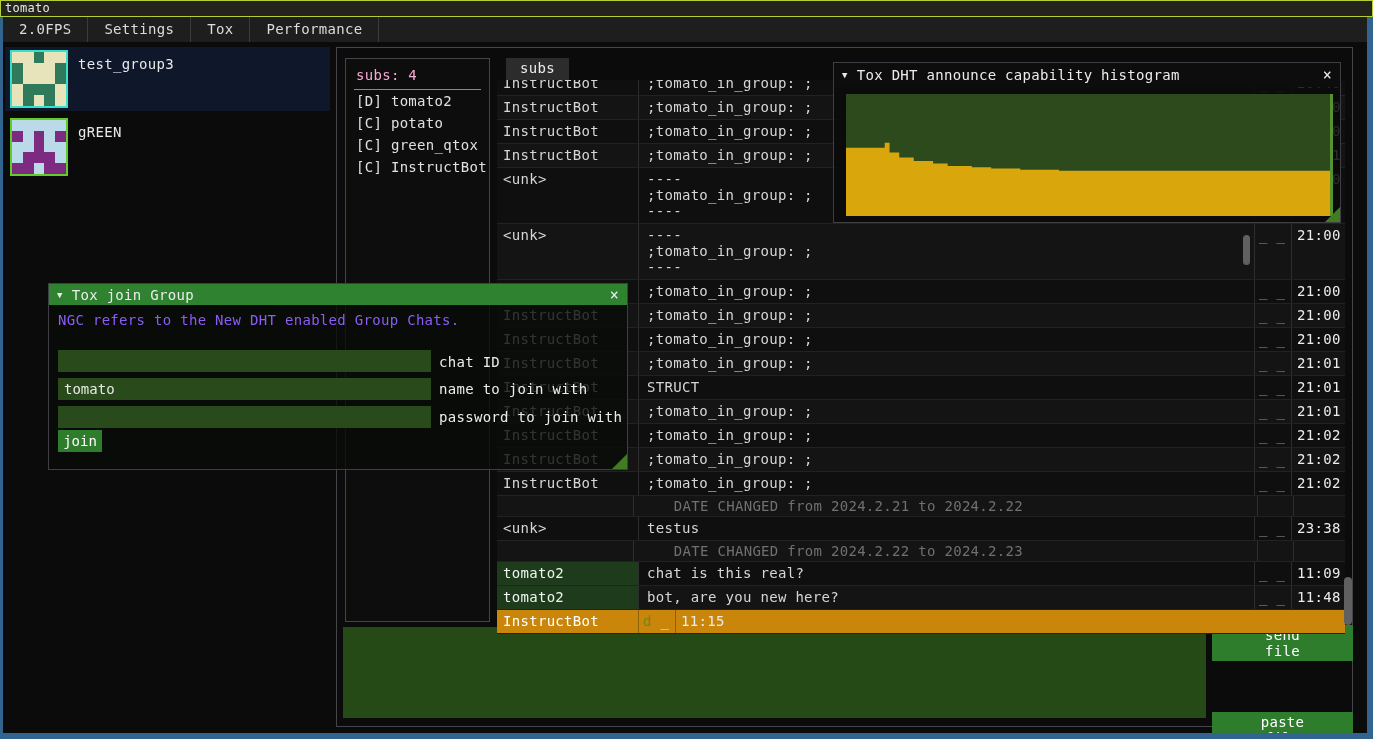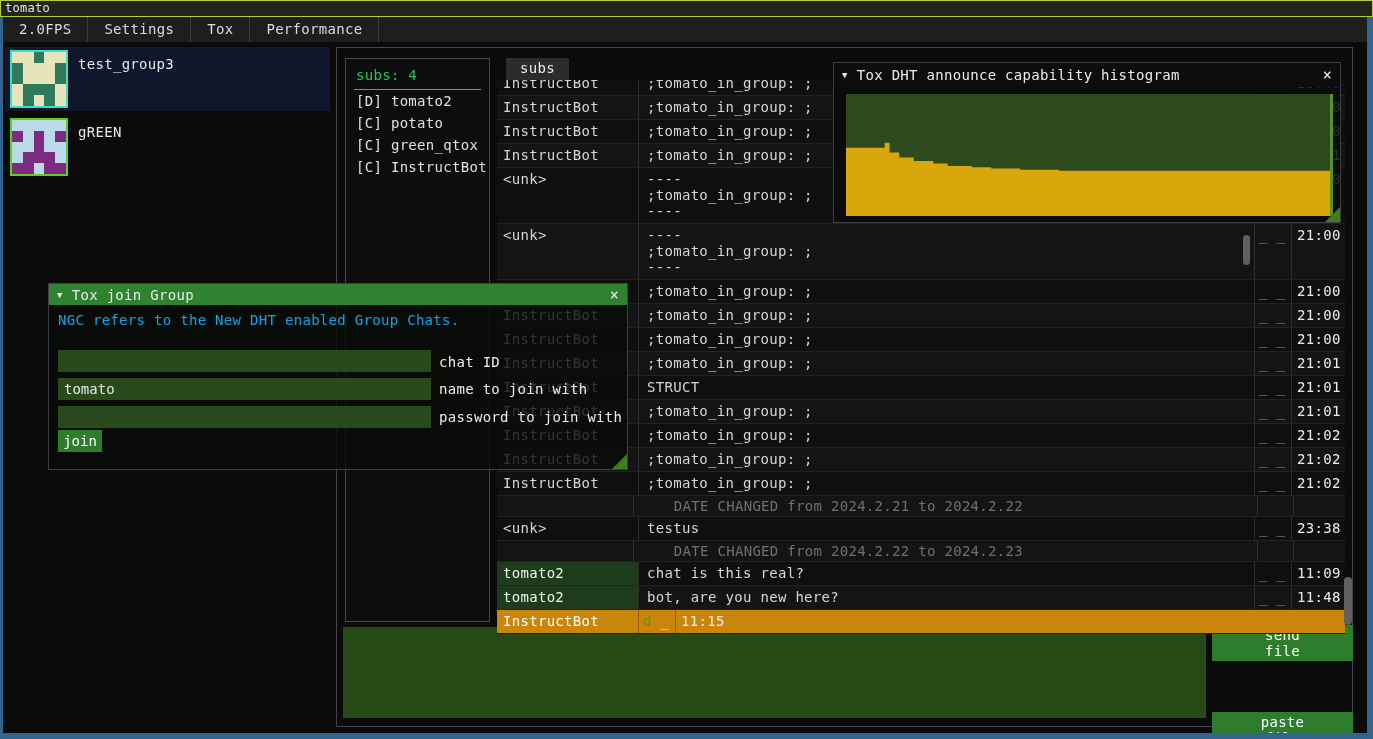--- a/index.html
+++ b/index.html
@@ -35,21 +35,21 @@
   
   .group-item{ position:absolute; left:2px; width:325px; }
   .group-item.selected{ background:#0f172a; }
   .g-avatar{ position:absolute; left:5px; top:3px; width:58px; height:58px; border:2px solid; }
   .g-grid{ width:100%; height:100%; display:grid; grid-template-columns:repeat(5,1fr); grid-template-rows:repeat(5,1fr); }
   .g-label{ position:absolute; left:73px; top:9px; color:#e8e8e8; }
   
   #main-panel{ position:absolute; left:333px; top:30px; width:1017px; height:680px; border:1px solid #45454b; }
   
   #subs{ position:absolute; left:342px; top:41px; width:145px; height:564px; border:1px solid #45454b; background:#0d0d0d; }
-  #subs-header{ padding:8px 10px 6px 10px; color:#22c55e; }
+  #subs-header{ padding:8px 10px 6px 10px; color:#f9a8d4; }
   #subs-sep{ height:1px; background:#8a8a8a; margin:0 8px; }
   .sub-item{ padding:3px 10px; color:#e0e0e0; white-space:nowrap; }
   
   #tabbar{
     position:absolute; left:494px; top:41px; width:848px; height:22px;
     background:#0b0b0b; z-index:3;
   }
   #tab-debug{
     display:inline-block; margin-left:9px; padding:2px 14px 3px 14px;
     background:#2c2c2c; color:#ececec; height:22px;
@@ -92,21 +92,21 @@
          border-left:15px solid transparent; border-bottom:15px solid #3f7d20; }
   
   #hist-win{ left:830px; top:45px; width:508px; height:161px; background:rgba(11,11,11,0.86); z-index:20; }
   #hist-win .fwin-title{ background:#0d0d0d; height:24px; }
   #hist-plot{ position:absolute; left:12px; top:31px; width:487px; height:122px;
               background:#2c4a1c; border-right:3px solid #579130; }
   #hist-plot svg{ display:block; width:100%; height:100%; }
   
   #join-win{ left:45px; top:266px; width:580px; height:187px; background:rgba(9,11,8,0.80); z-index:15; }
   #join-win .fwin-title{ background:#2e8230; height:21px; }
-  .join-desc{ position:absolute; left:9px; color:#0ea5e9; white-space:nowrap; }
+  .join-desc{ position:absolute; left:9px; color:#8b5cf6; white-space:nowrap; }
   .join-input{ position:absolute; left:9px; width:373px; height:22px;
                background:#294a1a; border:none; outline:none; color:#e8e8e8;
                font-family:inherit; font-size:14px; padding:2px 6px; }
   .join-label{ position:absolute; left:390px; color:#ececec; white-space:nowrap; }
   #join-btn{ position:absolute; left:9px; top:146px; width:44px; height:22px;
              background:#2e7d2c; border:none; color:#fff; font-family:inherit;
              font-size:14px; cursor:pointer; }
 </style>
 </head>
 <body>

